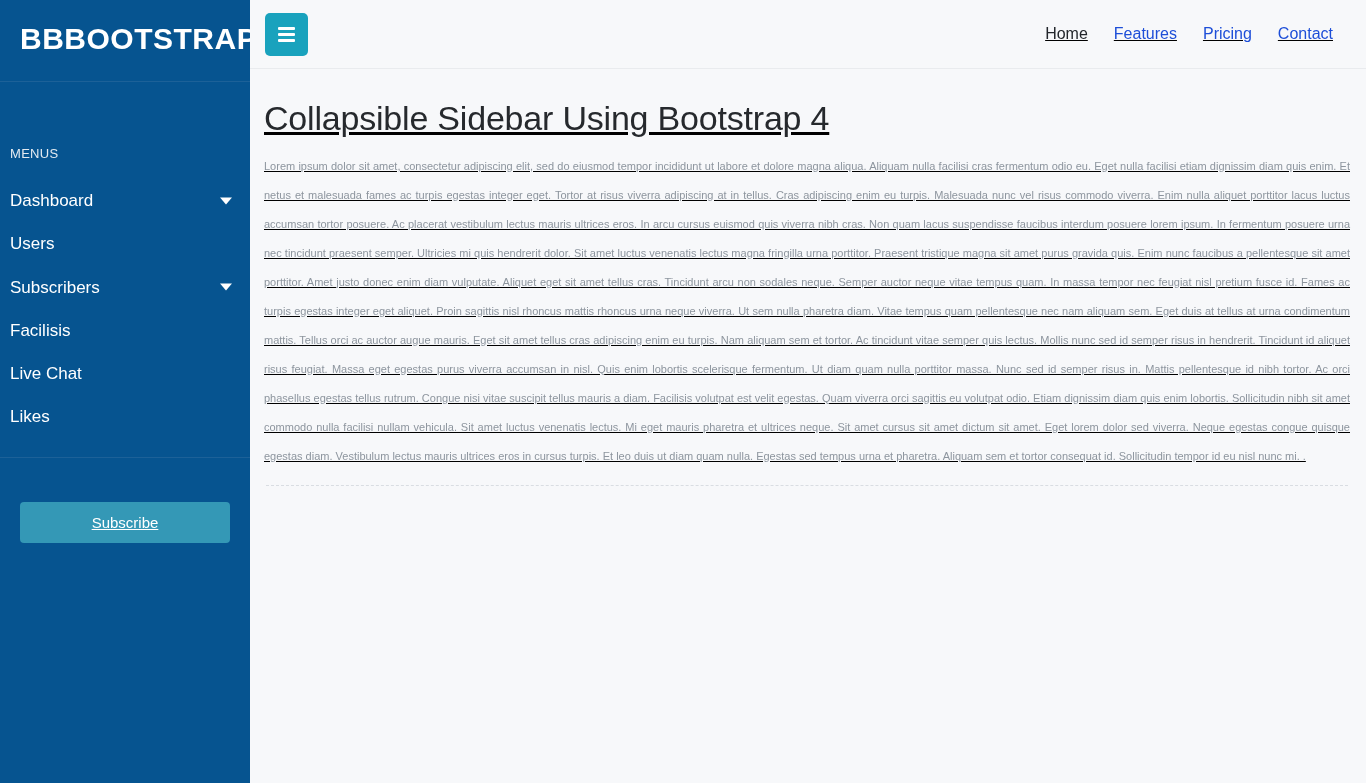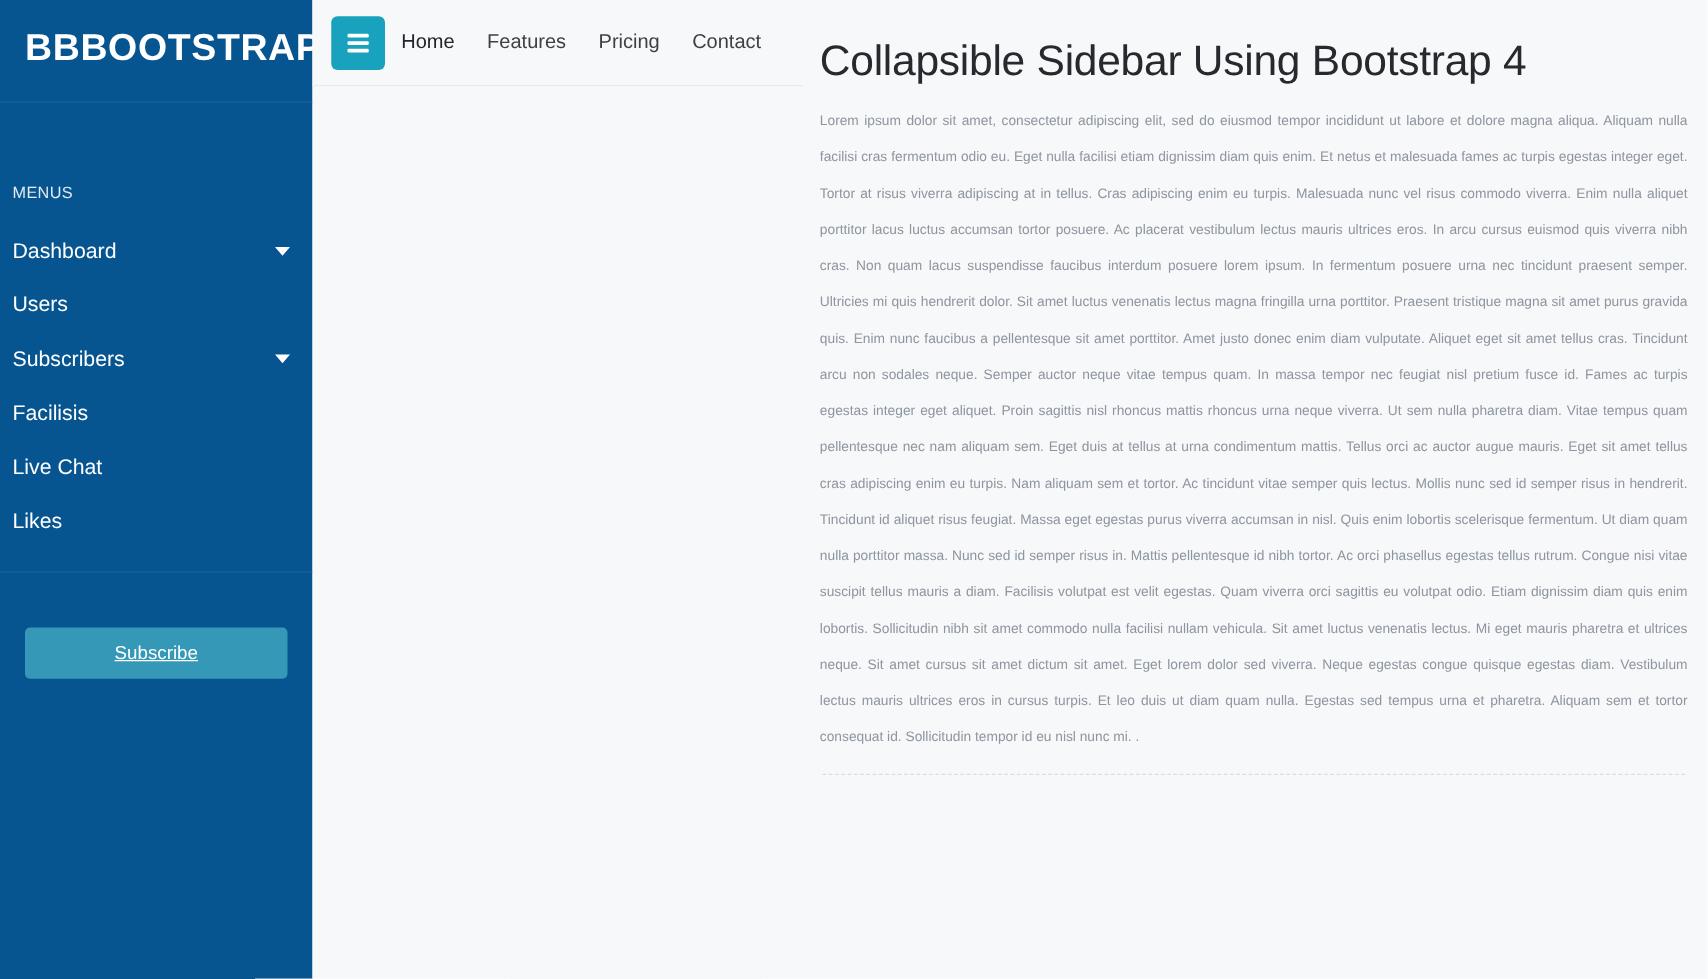--- a/index.html
+++ b/index.html
@@ -95,21 +95,23 @@
     text-align: center;
     cursor: pointer;
   }
 
   
   #content {
     flex: 1;
     background: #f7f8fa;
     height: 783px;
     display: flex;
+    flex-direction: column;
     overflow: hidden;
+    text-decoration: underline;
   }
   .navbar {
     height: 69px;
     min-height: 69px;
     background: #f7f8fa;
     border-bottom: 1px solid #e9ebee;
     display: flex;
     align-items: center;
     padding: 0 12px 0 8px;
   }
@@ -137,21 +139,21 @@
   }
   .nav-right {
     margin-left: auto;
     display: flex;
     align-items: center;
     gap: 0px;
     padding-right: 8px;
   }
   .nav-right a {
     font-size: 16px;
-    color: #404040;
+    color: #1d4ed8;
     text-decoration: none;
     padding: 8px 13px;
     line-height: 1.2;
   }
   .nav-right a.active { color: #22262b; }
 
   .content-body {
     padding: 28px 16px 0 14px;
     overflow: hidden;
     flex: 1;

